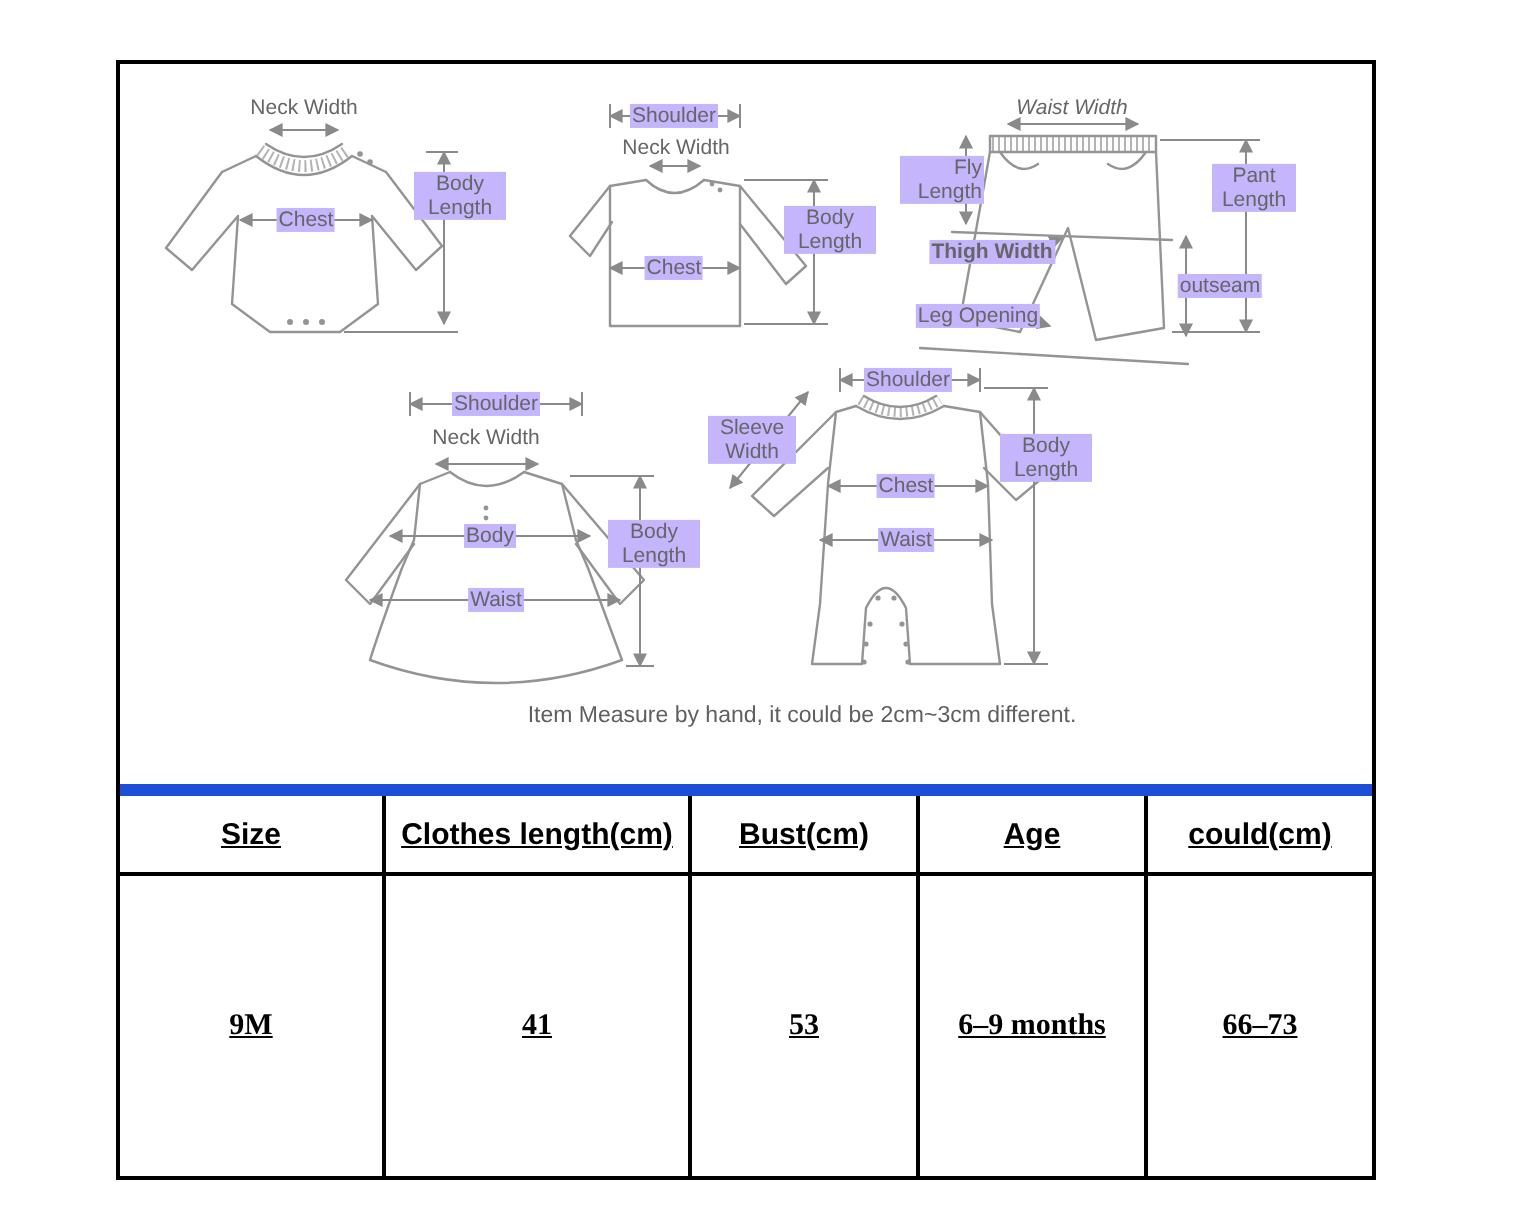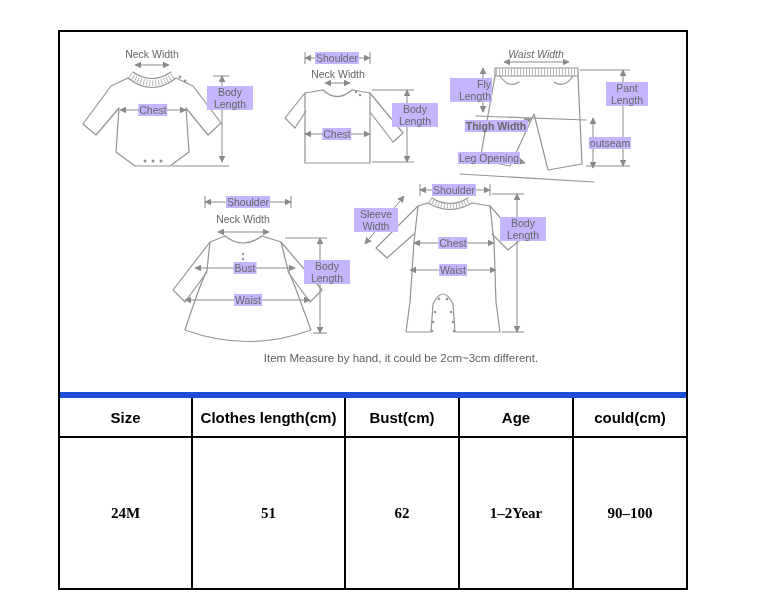--- a/index.html
+++ b/index.html
@@ -20,21 +20,21 @@
   .lbl{position:absolute;transform:translate(-50%,-50%);
        font:10.5px "Liberation Sans",sans-serif;color:#666;
        text-align:center;line-height:1.15;white-space:nowrap;}
   .bg{background:#c4b5fd;padding:0 1px;}
   .two{white-space:normal;width:44px;}
   .note{position:absolute;left:0;top:320px;width:682px;text-align:center;
         font:11.5px "Liberation Sans",sans-serif;color:#5f5f5f;}
   table.size-table{position:absolute;left:0;top:366px;width:626px;height:190px;
         border-collapse:collapse;table-layout:fixed;border-style:hidden;background:#fff;}
   .size-table th,.size-table td{border:2px solid #000;text-align:center;vertical-align:middle;
-        color:#000;padding:0;}
+        color:#000;padding:0;text-decoration:underline;}
   .size-table th{font:bold 15px "Liberation Sans",sans-serif;height:38px;}
   .size-table td{font:bold 15px "Liberation Serif",serif;}
 </style>
 </head>
 <body>
 
 <div class="frame">
 
   <div class="diagrams">
 
@@ -128,21 +128,21 @@
         <line class="dim" x1="128" y1="4" x2="128" y2="16"></line>
         <line class="dim" x1="55" y1="40" x2="106" y2="40" marker-start="url(#ah)" marker-end="url(#ah)"></line>
         <line class="dim" x1="32" y1="76" x2="132" y2="76" marker-start="url(#ah)" marker-end="url(#ah)"></line>
         <line class="dim" x1="22" y1="108" x2="147" y2="108" marker-start="url(#ah)" marker-end="url(#ah)"></line>
         <line class="dim" x1="157" y1="46" x2="157" y2="141" marker-start="url(#ah)" marker-end="url(#ah)"></line>
         <line class="dim" x1="122" y1="46" x2="164" y2="46"></line>
         <line class="dim" x1="150" y1="141" x2="164" y2="141"></line>
       </svg>
       <span class="lbl bg" style="left:85px;top:10px;">Shoulder</span>
       <span class="lbl" style="left:80px;top:27px;">Neck Width</span>
-      <span class="lbl bg" style="left:82px;top:76px;">Bust</span>
+      <span class="lbl bg" style="left:82px;top:76px;">Body</span>
       <span class="lbl bg" style="left:85px;top:108px;">Waist</span>
       <span class="lbl bg two" style="left:164px;top:80px;">Body Length</span>
     </div>
 
     <div class="diagram" style="left:292px;top:150px;width:220px;height:166px;">
       <svg width="220" height="166" viewBox="0 0 220 166">
         <path class="rib5" d="M78,18 Q98,30 118,18"></path>
         <path class="ln" d="M80,16 Q98,27 116,16"></path>
         <path class="ln" d="M76,21 Q98,34 120,21"></path>
         <path class="ln" d="M76,21 L66,24 L62,60 L58,120 L54,150 L79,150 L81,122 Q91,102 101,122 L103,150 L148,150 L144,120 L142,60 L138,24 L120,21"></path>
@@ -188,21 +188,21 @@
       <tr>
         <th>Size</th>
         <th>Clothes length(cm)</th>
         <th>Bust(cm)</th>
         <th>Age</th>
         <th>could(cm)</th>
       </tr>
     </thead>
     <tbody>
       <tr>
-        <td>24M</td>
-        <td>51</td>
-        <td>62</td>
-        <td>1–2Year</td>
-        <td>90–100</td>
+        <td>9M</td>
+        <td>41</td>
+        <td>53</td>
+        <td>6–9 months</td>
+        <td>66–73</td>
       </tr>
     </tbody>
   </table>
 </div>
 
 </body></html>

